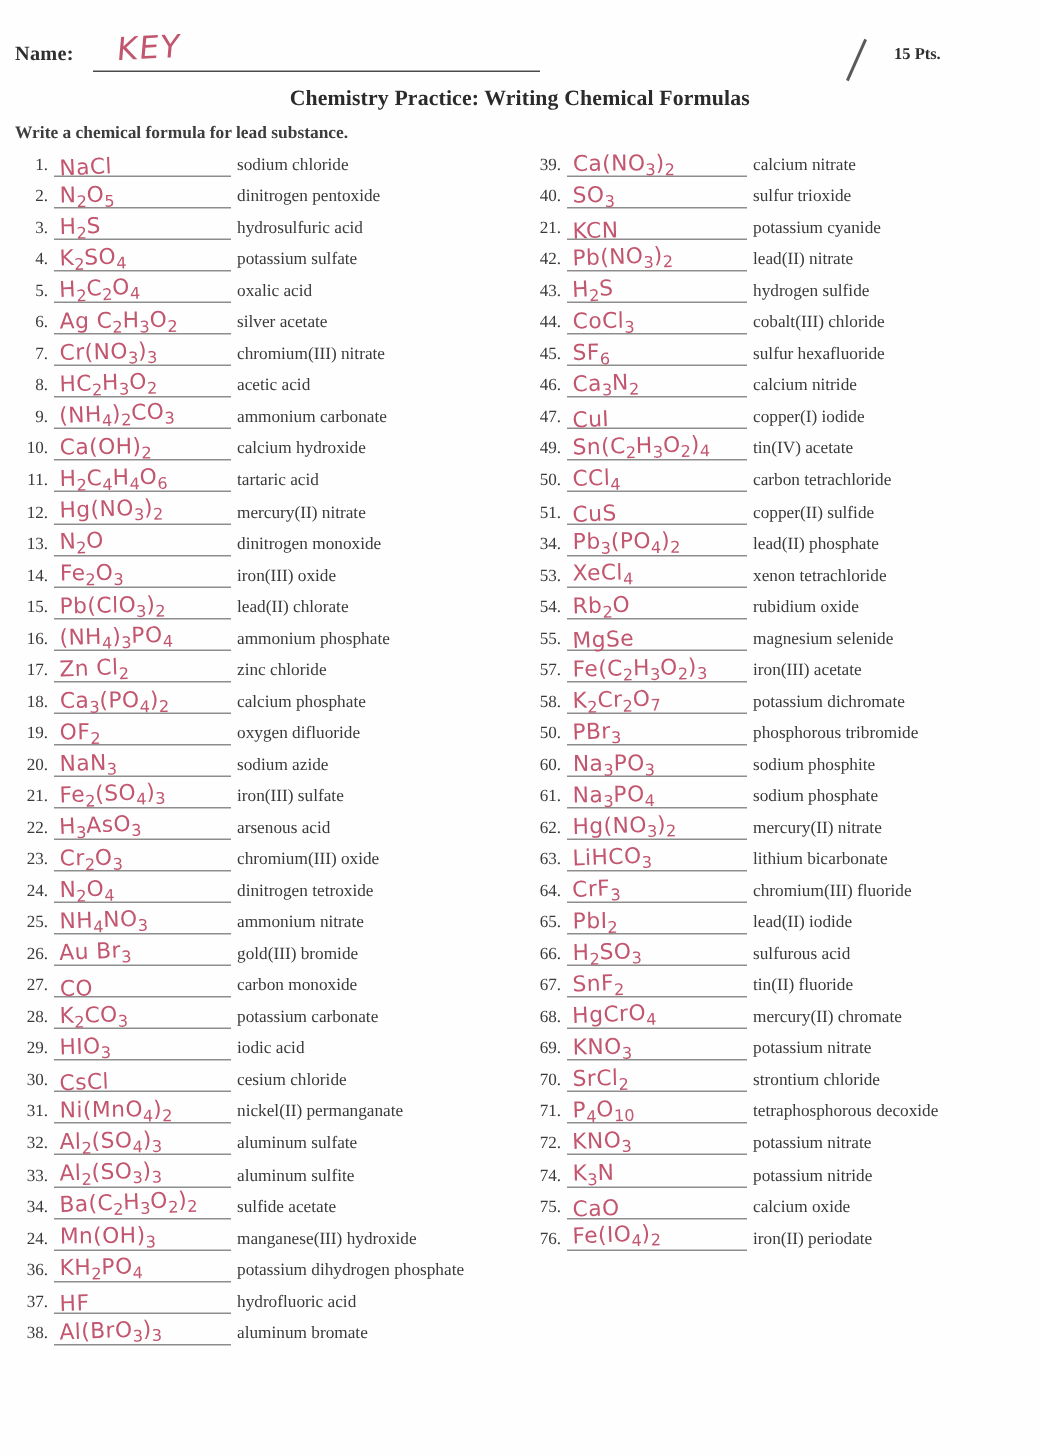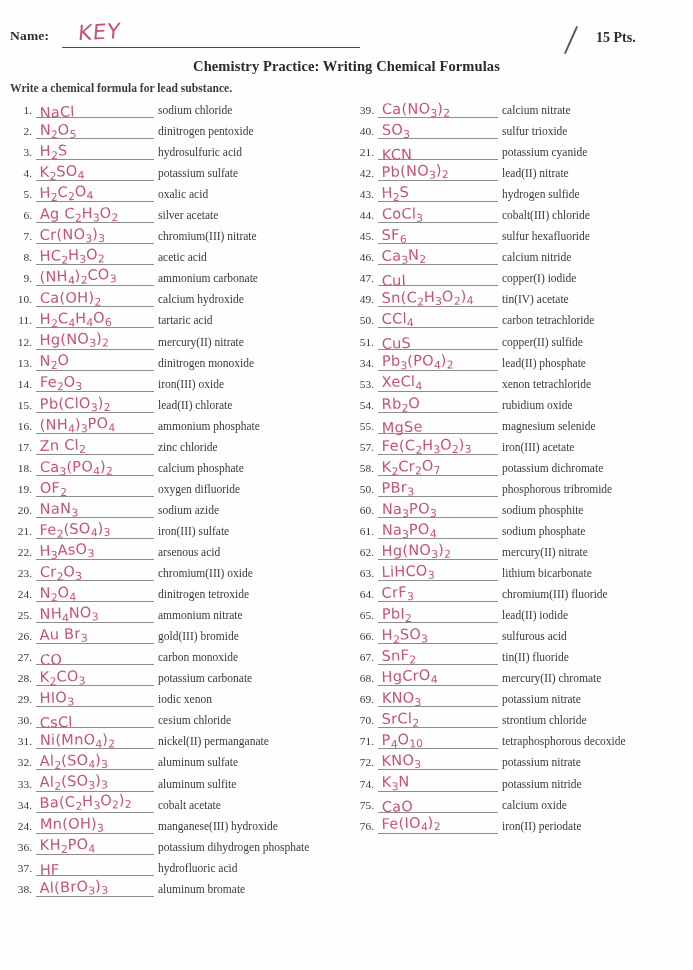--- a/index.html
+++ b/index.html
@@ -59,21 +59,21 @@
     position: absolute;
     left: 570px; top: 3px;
     width: 2px;
     height: 30px;
     background: #5a5a5a;
     transform: rotate(24deg);
   }
   .score-pts {
     position: absolute;
     left: 596px; top: 8px;
-    font-size: 14px;
+    font-size: 11px;
     font-weight: bold;
     color: #2f2f2f;
   }
 
   .title {
     position: absolute;
     left: 0; top: 58px;
     width: 693px;
     text-align: center;
     font-size: 14.5px;
@@ -399,21 +399,21 @@
             <span class="answer" style="transform: rotate(-1.4deg);">K<sub>2</sub>CO<sub>3</sub></span>
           </span>
           <span class="name-txt">potassium carbonate</span>
         </div>
         <div class="row">
           <span class="num">29.</span>
           <span class="blank">
             <span class="blank-rule"></span>
             <span class="answer" style="transform: rotate(-1.9deg);">HIO<sub>3</sub></span>
           </span>
-          <span class="name-txt">iodic xenon</span>
+          <span class="name-txt">iodic acid</span>
         </div>
         <div class="row">
           <span class="num">30.</span>
           <span class="blank">
             <span class="blank-rule"></span>
             <span class="answer" style="transform: rotate(-2.4deg);">CsCl</span>
           </span>
           <span class="name-txt">cesium chloride</span>
         </div>
         <div class="row">
@@ -439,21 +439,21 @@
             <span class="answer" style="transform: rotate(-1.8deg);">Al<sub>2</sub>(SO<sub>3</sub>)<sub>3</sub></span>
           </span>
           <span class="name-txt">aluminum sulfite</span>
         </div>
         <div class="row">
           <span class="num">34.</span>
           <span class="blank">
             <span class="blank-rule"></span>
             <span class="answer" style="transform: rotate(-2.3deg);">Ba(C<sub>2</sub>H<sub>3</sub>O<sub>2</sub>)<sub>2</sub></span>
           </span>
-          <span class="name-txt">cobalt acetate</span>
+          <span class="name-txt">sulfide acetate</span>
         </div>
         <div class="row">
           <span class="num">24.</span>
           <span class="blank">
             <span class="blank-rule"></span>
             <span class="answer" style="transform: rotate(-0.7deg);">Mn(OH)<sub>3</sub></span>
           </span>
           <span class="name-txt">manganese(III) hydroxide</span>
         </div>
         <div class="row">

